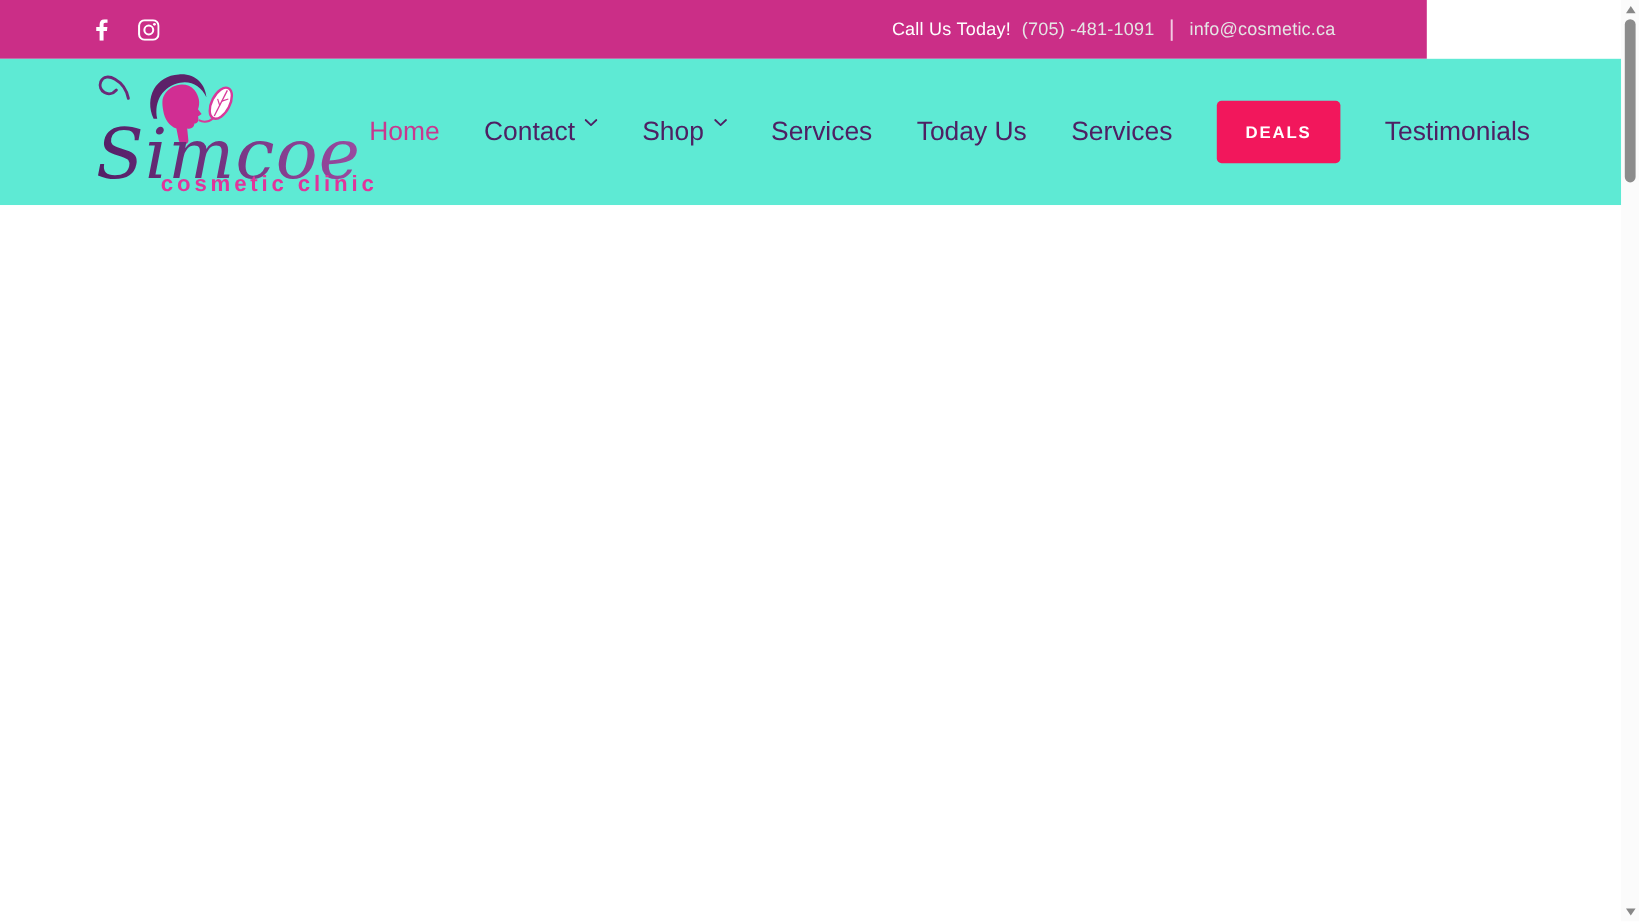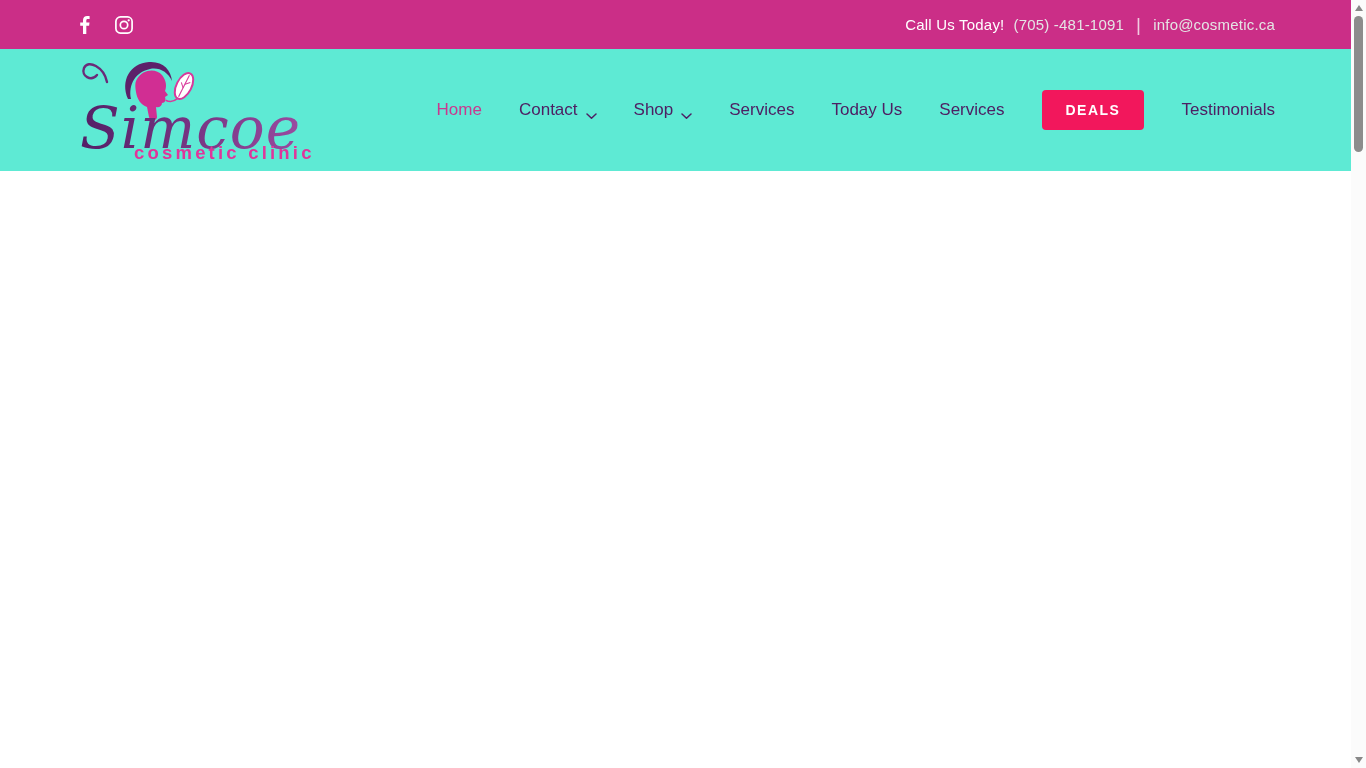--- a/index.html
+++ b/index.html
@@ -4,21 +4,21 @@
 <style>
   html,body{margin:0;padding:0;}
   body{
     width:1366px;height:768px;overflow:hidden;background:#ffffff;
     font-family:"Liberation Sans",sans-serif;position:relative;
   }
   a{text-decoration:none;cursor:pointer;}
 
   
   .topbar{
-    position:absolute;top:0;left:0;width:1351px;height:49px;
+    position:absolute;top:0;left:0;width:1189px;height:49px;
     background:#CB2E87;display:flex;align-items:center;
     justify-content:space-between;padding:0 76px;box-sizing:border-box;
   }
   .social{display:flex;align-items:center;gap:21px;}
   .social a{display:flex;align-items:center;justify-content:center;width:18px;height:18px;}
   .contact-info{
     display:flex;align-items:center;gap:9px;color:#ffffff;font-size:15px;
     letter-spacing:.2px;
   }
   .contact-info a{color:#e5e5e5;}
@@ -28,28 +28,28 @@
   .header{
     position:absolute;top:49px;left:0;width:1351px;height:122px;background:#5eead4;
   }
   .logo{position:absolute;left:76px;top:6px;display:block;}
 
   .nav{
     position:absolute;right:76px;top:0;height:122px;
     display:flex;align-items:center;gap:37px;
   }
   .nav-link{
-    color:#4E2063;font-size:17px;display:flex;align-items:flex-end;gap:8px;
+    color:#4E2063;font-size:22px;display:flex;align-items:flex-start;gap:8px;
     white-space:nowrap;
   }
   .nav-link.active{color:#C9388F;}
   .chev{display:block;margin-top:2px;}
   .deals-btn{
     background:#F2175C;color:#ffffff;font-size:14px;font-weight:700;
-    letter-spacing:1.5px;border-radius:4px;padding:0 24px;height:40px;
+    letter-spacing:1.5px;border-radius:4px;padding:0 24px;height:52px;
     display:flex;align-items:center;justify-content:center;
   }
 
   
   .scrollbar{
     position:absolute;top:0;right:0;width:15px;height:768px;background:#FBFBFB;
   }
   .sb-thumb{
     position:absolute;top:16px;left:3px;width:9px;height:136px;
     background:#8C8C8C;border-radius:4.5px;

